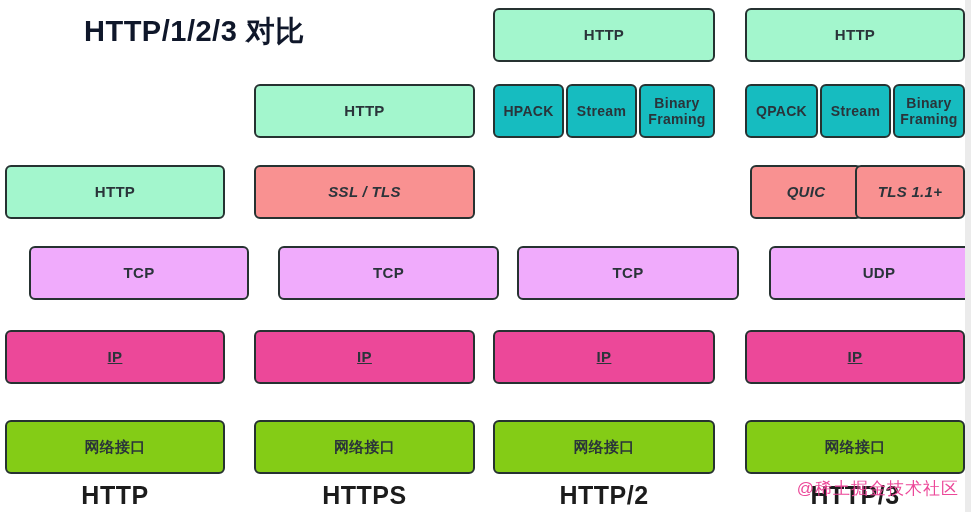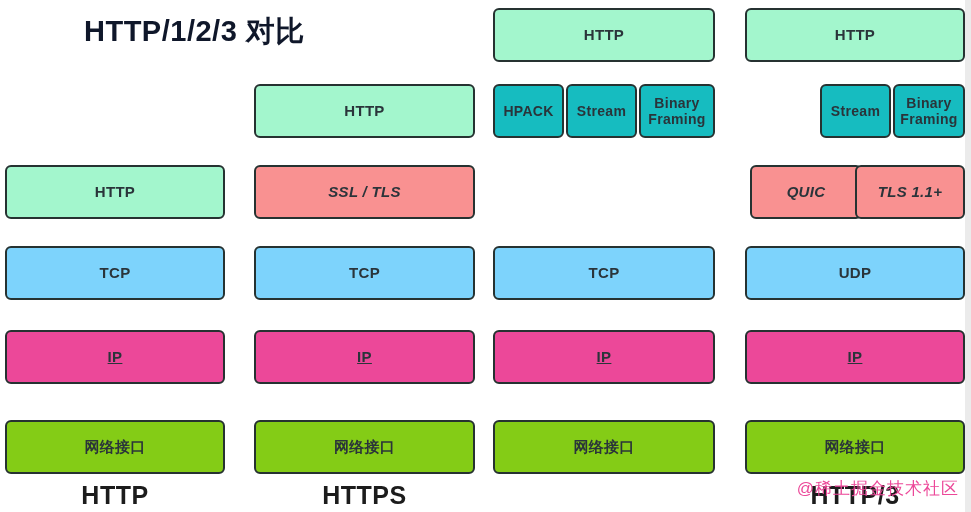--- a/index.html
+++ b/index.html
@@ -13,21 +13,21 @@
   }
   .box{
     position:absolute;box-sizing:border-box;
     border:2px solid #263231;border-radius:6px;
     display:flex;align-items:center;justify-content:center;
     font-weight:700;font-size:15px;color:#2a343a;
     text-align:center;line-height:1.15;letter-spacing:.3px;
   }
   .green{background:#a3f6cd;}
   .red{background:#f99191;font-style:italic;}
-  .cyan{background:#7dd3fc;}
+  .cyan{background:#f0abfc;margin-left:24px;}
   .blue{background:#ec4899;text-decoration:underline;}
   .teal{background:#84cc16;}
   .tealdark{background:#16bcc0;}
   .small{font-size:14px;padding:0 2px;}
   .footer{
     position:absolute;top:480px;height:30px;
     display:flex;align-items:center;justify-content:center;
     font-weight:700;font-size:25px;color:#1c1c1c;letter-spacing:.5px;
   }
   .watermark{
@@ -58,22 +58,24 @@
   <div class="box teal" style="left:254px;top:420px;width:221px;height:54px">网络接口</div>
   <div class="footer" style="left:254px;width:221px">HTTPS</div>
 
   <div class="box green" style="left:493px;top:8px;width:222px;height:54px">HTTP</div>
   <div class="box tealdark small" style="left:493px;top:84px;width:71px;height:54px">HPACK</div>
   <div class="box tealdark small" style="left:566px;top:84px;width:71px;height:54px">Stream</div>
   <div class="box tealdark small" style="left:639px;top:84px;width:76px;height:54px">Binary Framing</div>
   <div class="box cyan" style="left:493px;top:246px;width:222px;height:54px">TCP</div>
   <div class="box blue" style="left:493px;top:330px;width:222px;height:54px">IP</div>
   <div class="box teal" style="left:493px;top:420px;width:222px;height:54px">网络接口</div>
+  <div class="footer" style="left:493px;width:222px">HTTP/2</div>
 
   <div class="box green" style="left:745px;top:8px;width:220px;height:54px">HTTP</div>
+  <div class="box tealdark small" style="left:745px;top:84px;width:73px;height:54px">QPACK</div>
   <div class="box tealdark small" style="left:820px;top:84px;width:71px;height:54px">Stream</div>
   <div class="box tealdark small" style="left:893px;top:84px;width:72px;height:54px">Binary Framing</div>
   <div class="box red" style="left:750px;top:165px;width:112px;height:54px">QUIC</div>
   <div class="box red" style="left:855px;top:165px;width:110px;height:54px">TLS 1.1+</div>
   <div class="box cyan" style="left:745px;top:246px;width:220px;height:54px">UDP</div>
   <div class="box blue" style="left:745px;top:330px;width:220px;height:54px">IP</div>
   <div class="box teal" style="left:745px;top:420px;width:220px;height:54px">网络接口</div>
   <div class="footer" style="left:745px;width:220px">HTTP/3</div>
 
   <div class="watermark">@稀土掘金技术社区</div>

